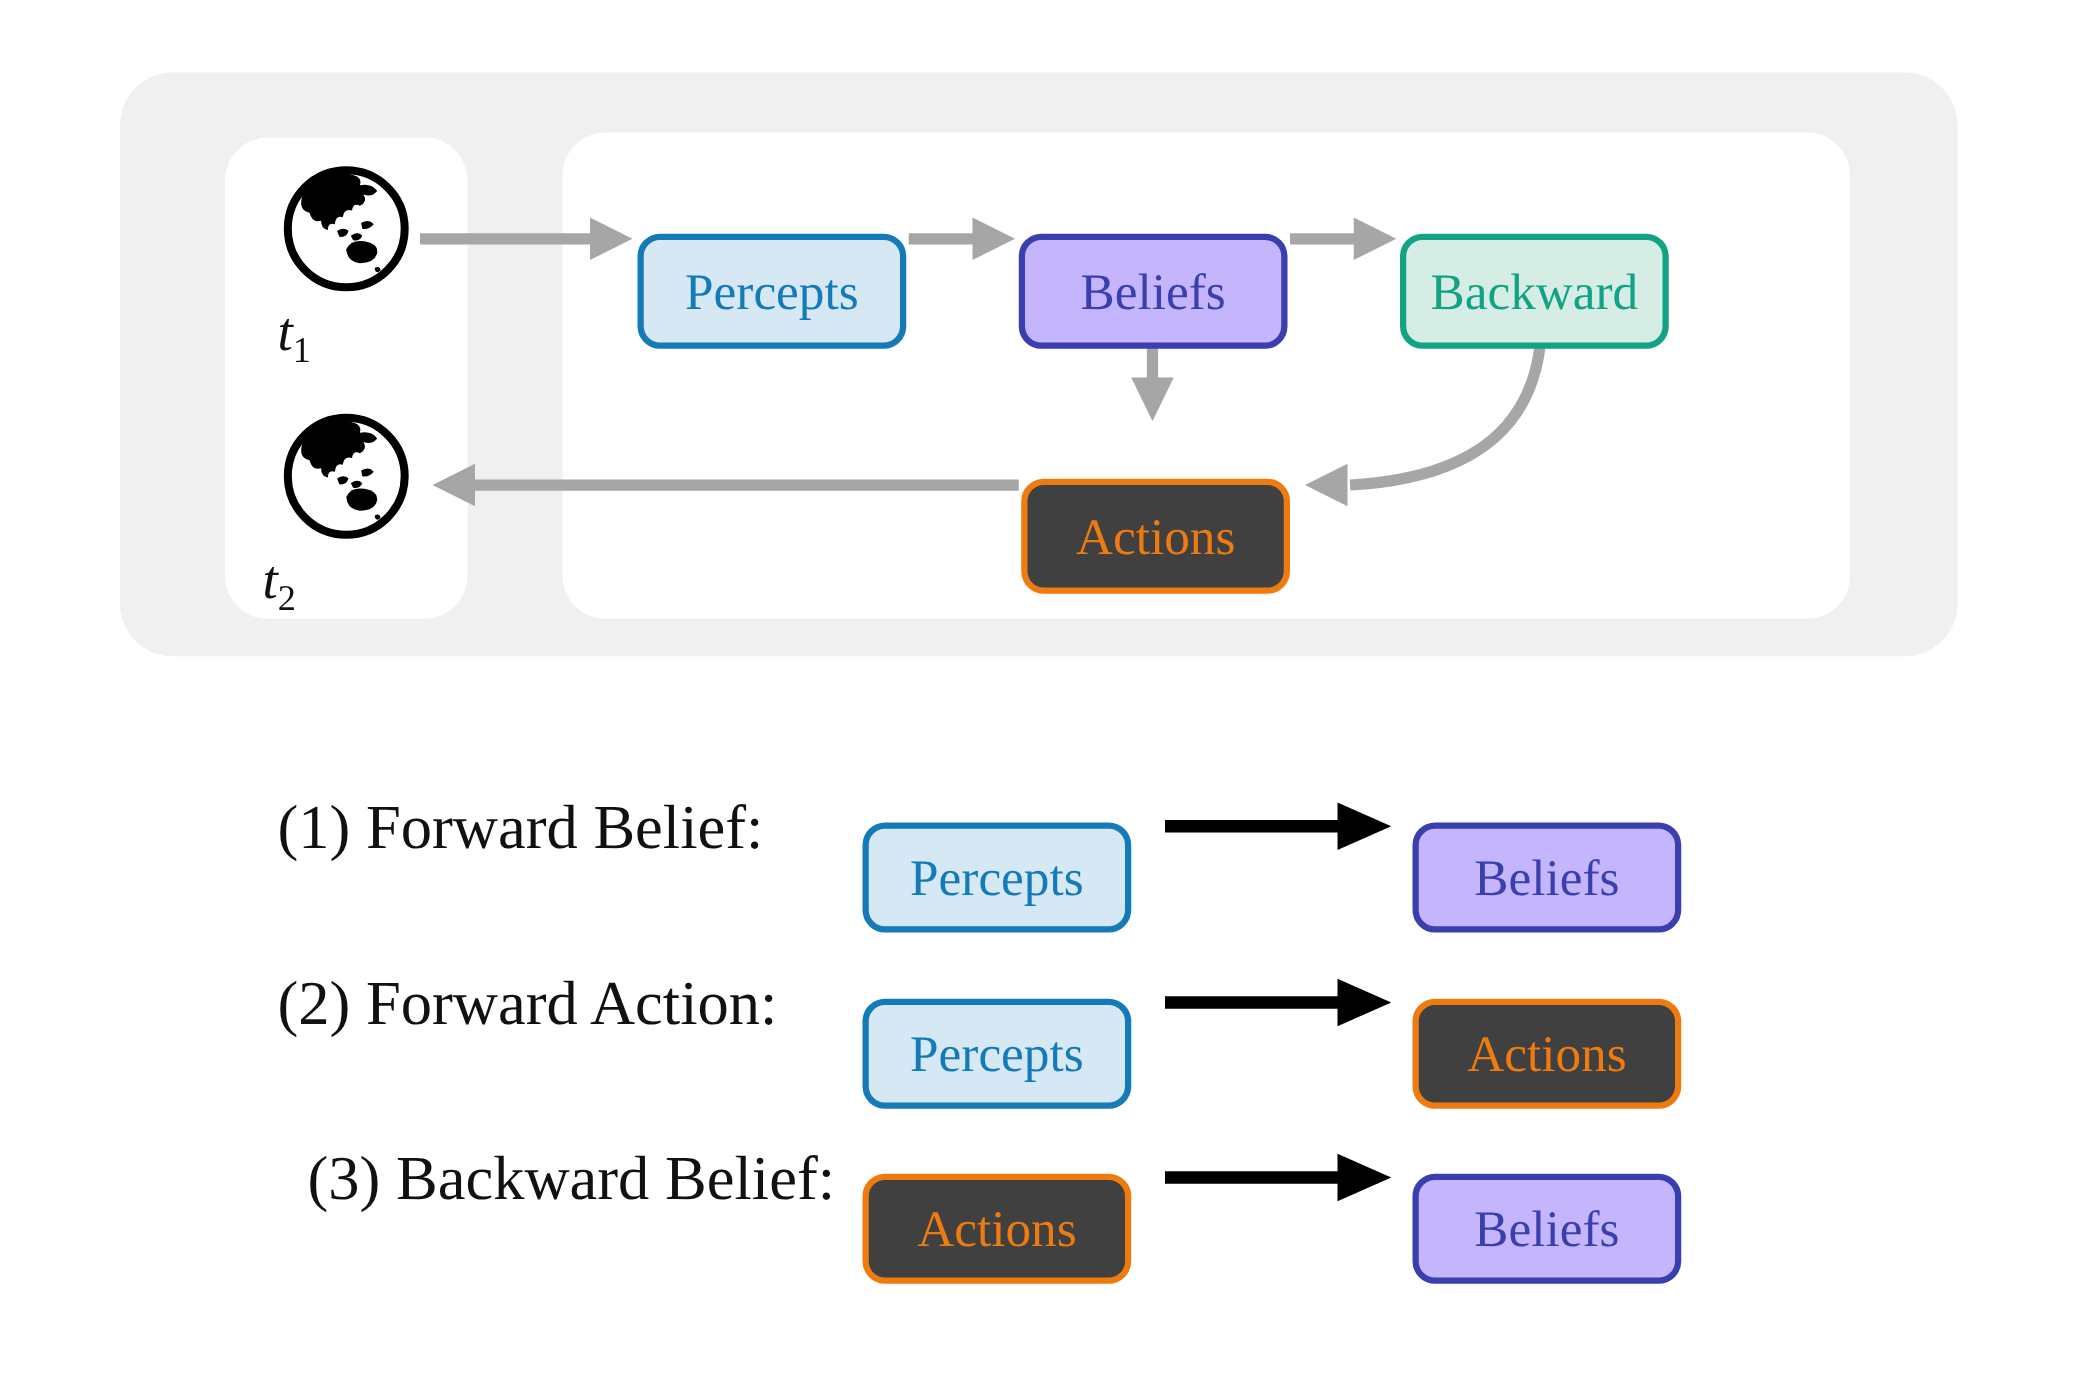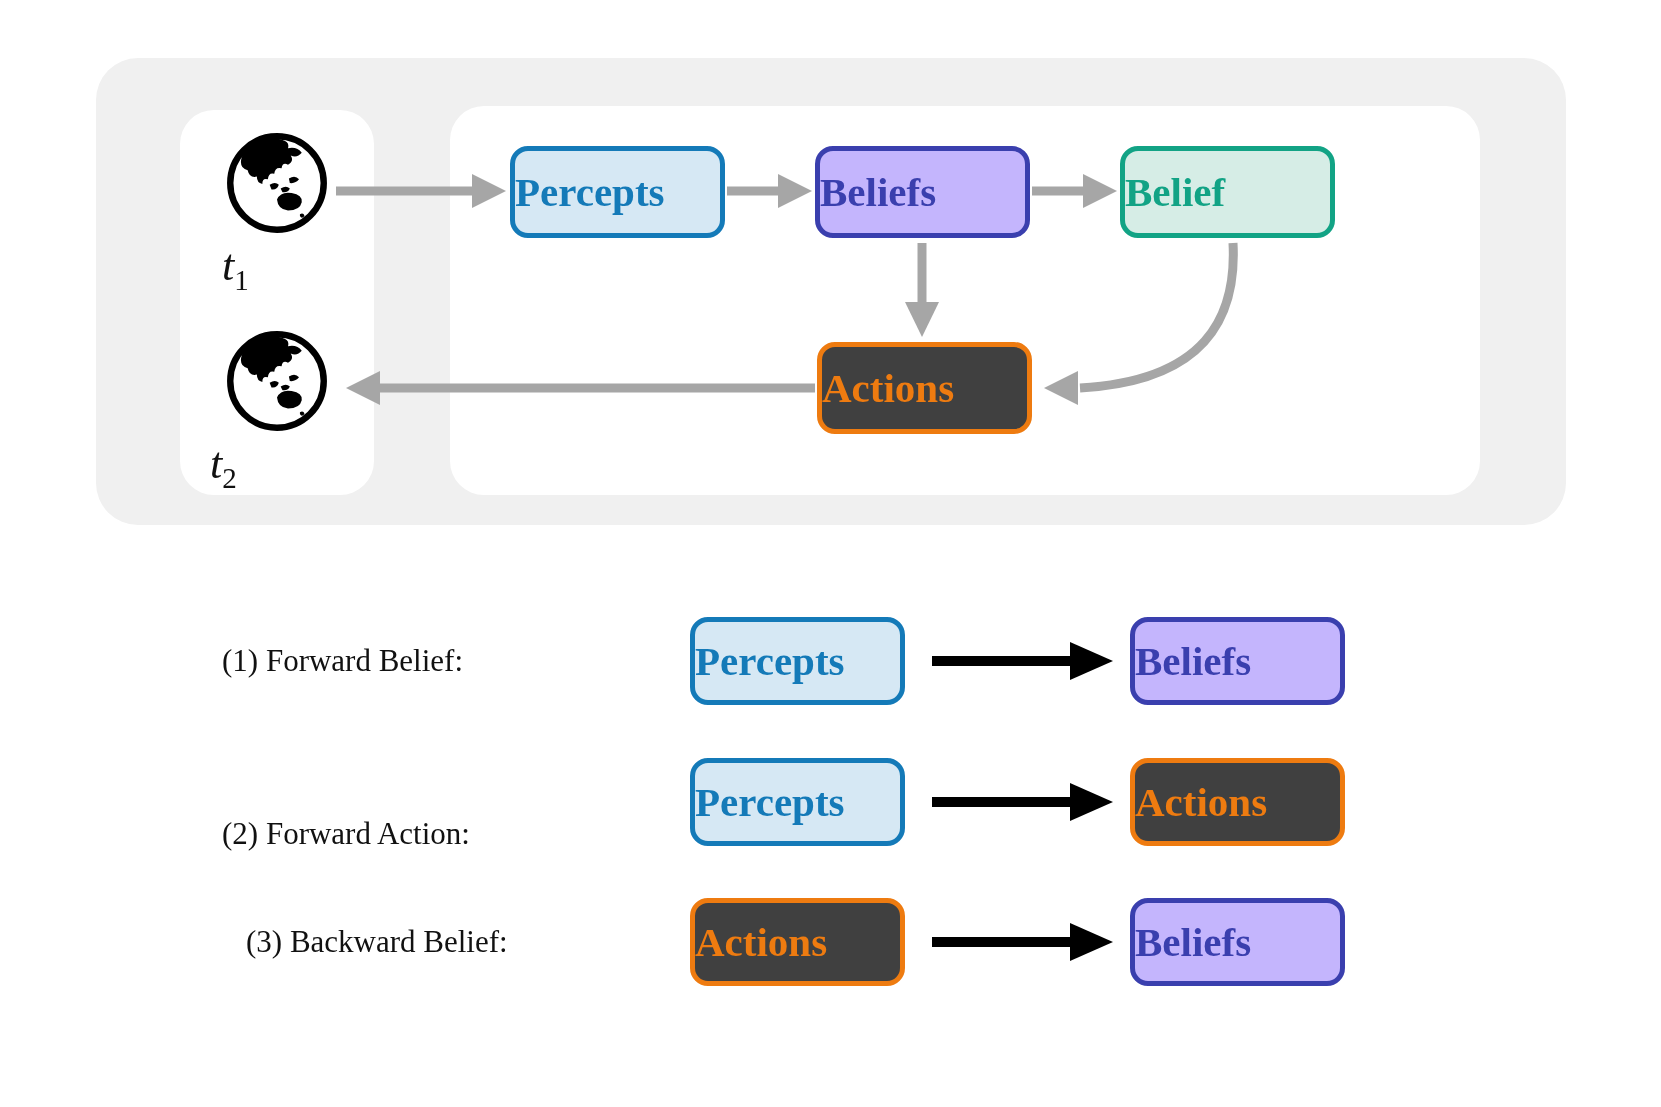--- a/index.html
+++ b/index.html
@@ -30,40 +30,40 @@
     position:absolute;width:110px;
     font-style:italic;font-size:44px;color:#111;line-height:1;
   }
   .t-label sub{font-size:29px;font-style:normal;line-height:0;}
   .t1-label{left:222px;top:244px;}
   .t2-label{left:210px;top:442px;}
   
   .node{
     position:absolute;box-sizing:border-box;
     width:215px;height:92px;border:5px solid;border-radius:18px;
-    display:flex;align-items:center;
-    font-weight:bold;font-size:41px;
+    display:flex;align-items:center;justify-content:center;
+    font-weight:normal;font-size:41px;margin-top:41px;
   }
   .c-percepts{border-color:#147ab8;background:#d6e8f4;color:#147ab8;}
   .c-beliefs {border-color:#3a3fae;background:#c4b5fd;color:#3a3fae;}
   .c-desires {border-color:#12a385;background:#d6ede6;color:#12a385;}
   .c-actions {border-color:#ee7b10;background:#404040;color:#ee7b10;}
   .n-percepts{left:510px;top:146px;}
   .n-beliefs {left:815px;top:146px;}
   .n-desires {left:1120px;top:146px;}
   .n-actions {left:817px;top:342px;}
   
   .overlay{position:absolute;left:0;top:0;pointer-events:none;}
   
   .legend-label{
     position:absolute;left:222px;width:480px;height:60px;
-    font-size:31px;color:#111;line-height:60px;white-space:nowrap;
+    font-size:50px;color:#111;line-height:60px;white-space:nowrap;
   }
   .lbl-1{top:631px;}
-  .lbl-2{top:772px;margin-top:32px;}
+  .lbl-2{top:772px;}
   .lbl-3{top:912px;margin-left:24px;}
   .legend-node{width:215px;height:88px;}
   .r1{top:617px;} .r2{top:758px;} .r3{top:898px;}
   .from-col{left:690px;} .to-col{left:1130px;}
   .legend-arrow{position:absolute;left:930px;width:185px;height:44px;}
   .la-1{top:639px;} .la-2{top:780px;} .la-3{top:920px;}
 </style>
 </head>
 <body>
 
@@ -117,21 +117,21 @@
     </g>
   </svg>
 
   <div class="node c-percepts n-percepts">
       <span>Percepts</span>
     </div>
   <div class="node c-beliefs n-beliefs">
       <span>Beliefs</span>
     </div>
   <div class="node c-desires n-desires">
-      <span>Belief</span>
+      <span>Backward</span>
     </div>
   <div class="node c-actions n-actions">
       <span>Actions</span>
     </div>
 
   <div class="legend-label lbl-1">(1) Forward Belief:</div>
   <div class="node legend-node c-percepts from-col r1">
       <span>Percepts</span>
     </div>
   <svg class="legend-arrow la-1" viewBox="0 0 185 44">

